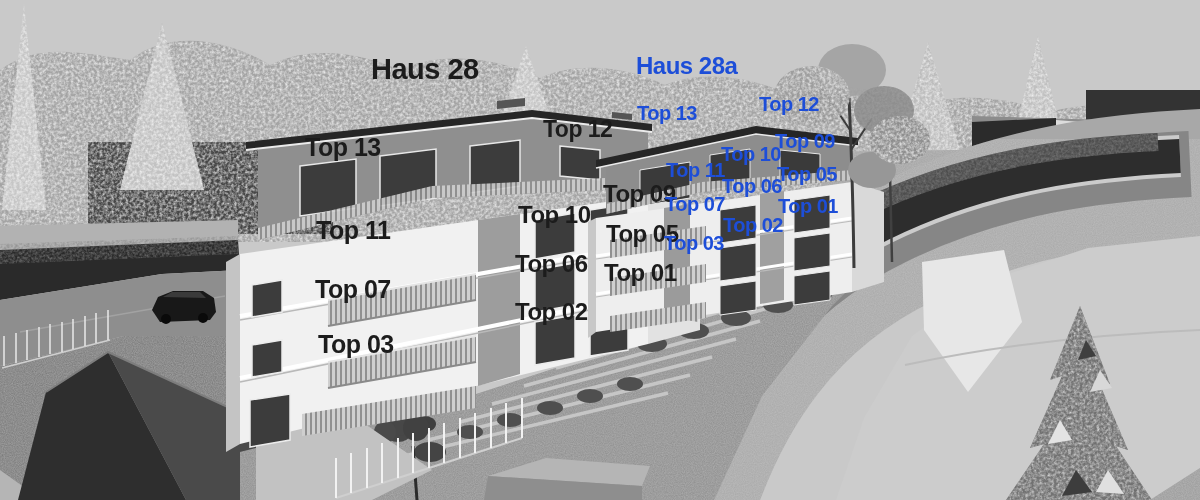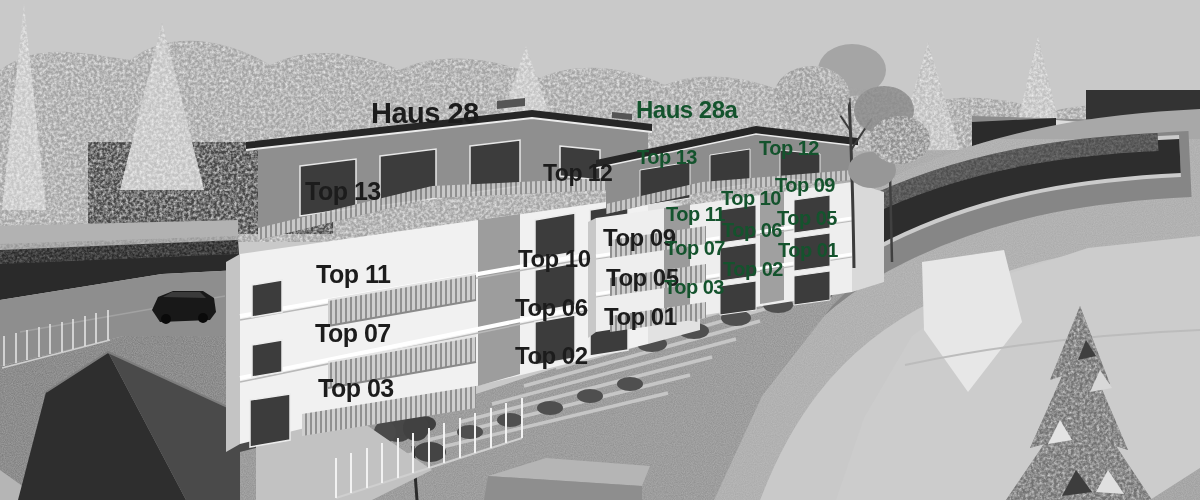--- a/index.html
+++ b/index.html
@@ -6,25 +6,24 @@
   .stage{
     position:relative;width:1200px;height:500px;overflow:hidden;
     font-family:"Liberation Sans","DejaVu Sans",sans-serif;
     background:#c9c9c9;
   }
   .stage svg{position:absolute;left:0;top:0;}
   .labels{position:absolute;left:0;top:0;width:100%;height:100%;pointer-events:none;}
   .scene-label{
     position:absolute;font-weight:700;line-height:1;white-space:nowrap;
     letter-spacing:-0.5px;
-    margin-top:44px;
   }
   .scene-label.title{letter-spacing:-0.5px;}
   .tone-dark{color:#1c1c1c;}
-  .tone-light{color:#14532d;}
+  .tone-light{color:#1d4ed8;}
 </style>
 </head>
 <body>
 
 <div class="stage">
 
 <svg width="1200" height="500" viewBox="0 0 1200 500">
   <defs>
     <filter id="fLight" x="-20%" y="-20%" width="140%" height="140%">
       <feTurbulence type="fractalNoise" baseFrequency="0.35" numOctaves="3" seed="7" result="n"></feTurbulence>

